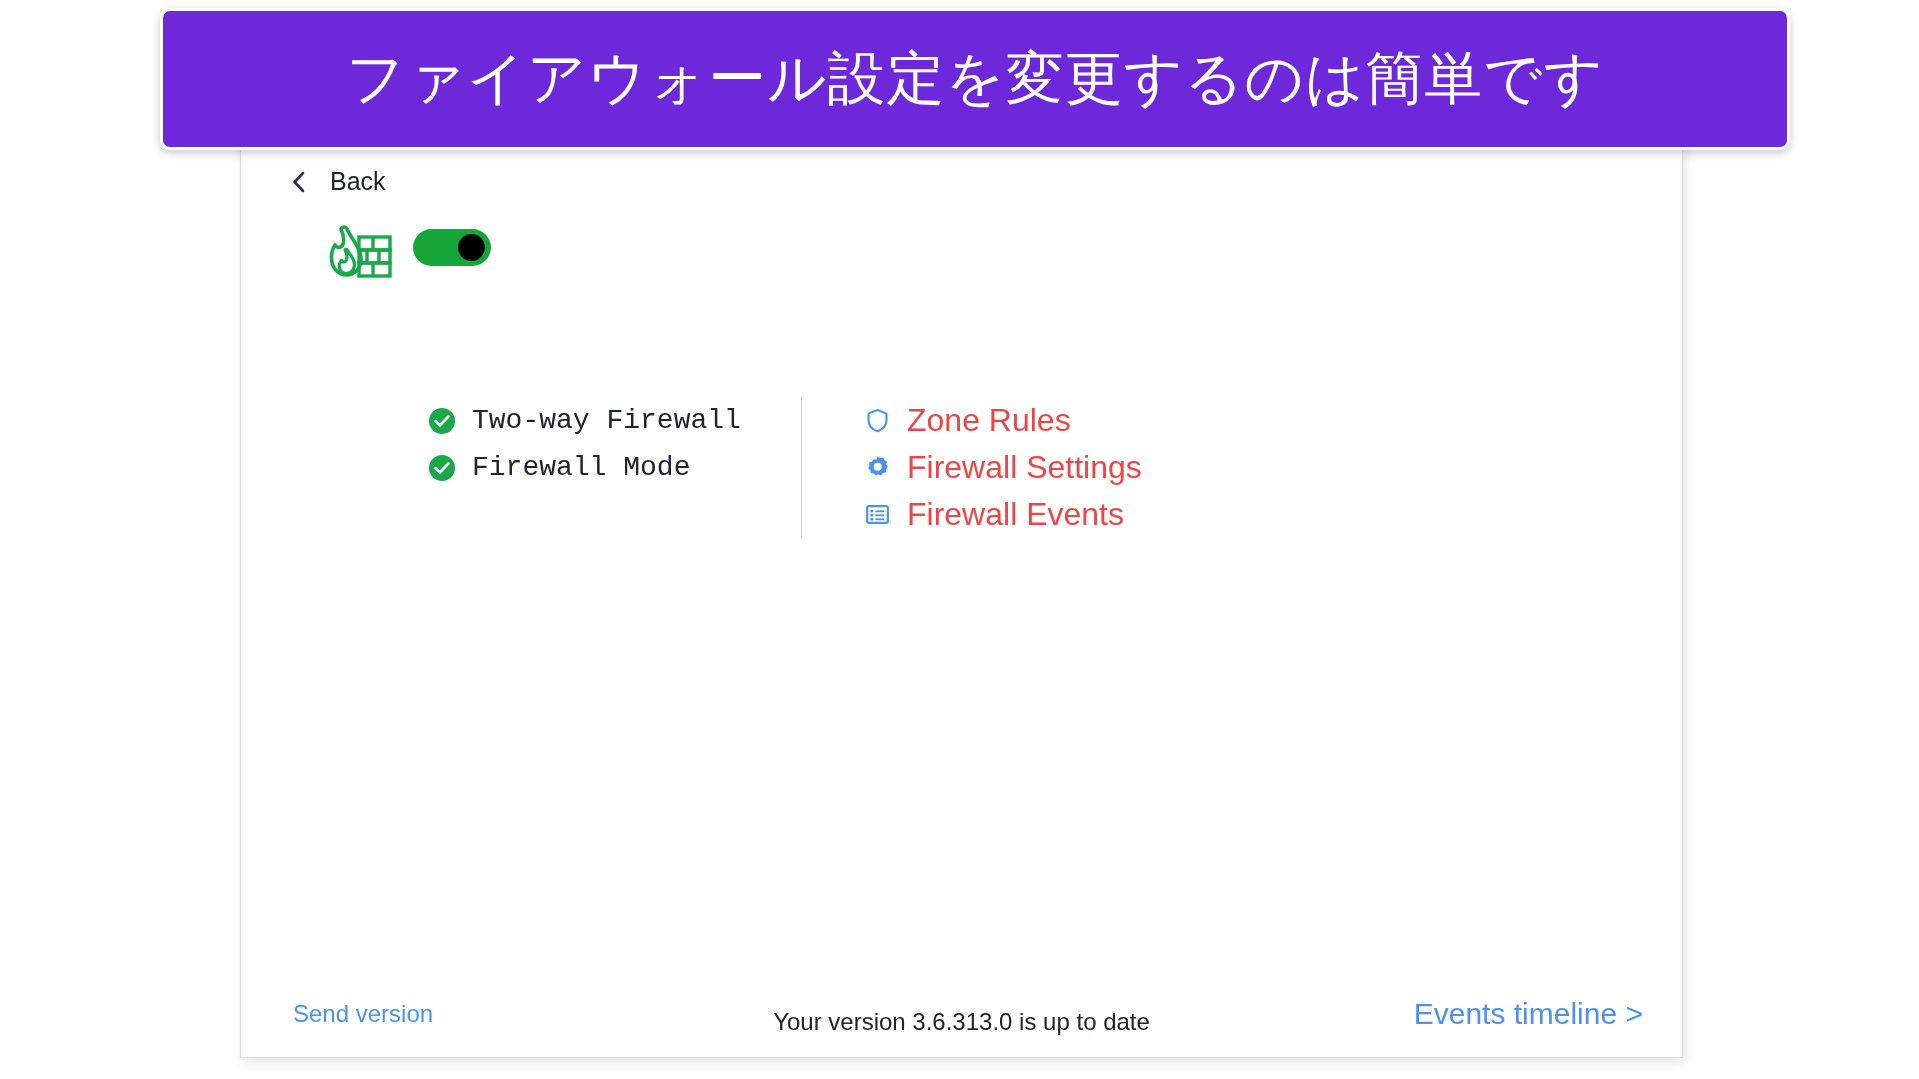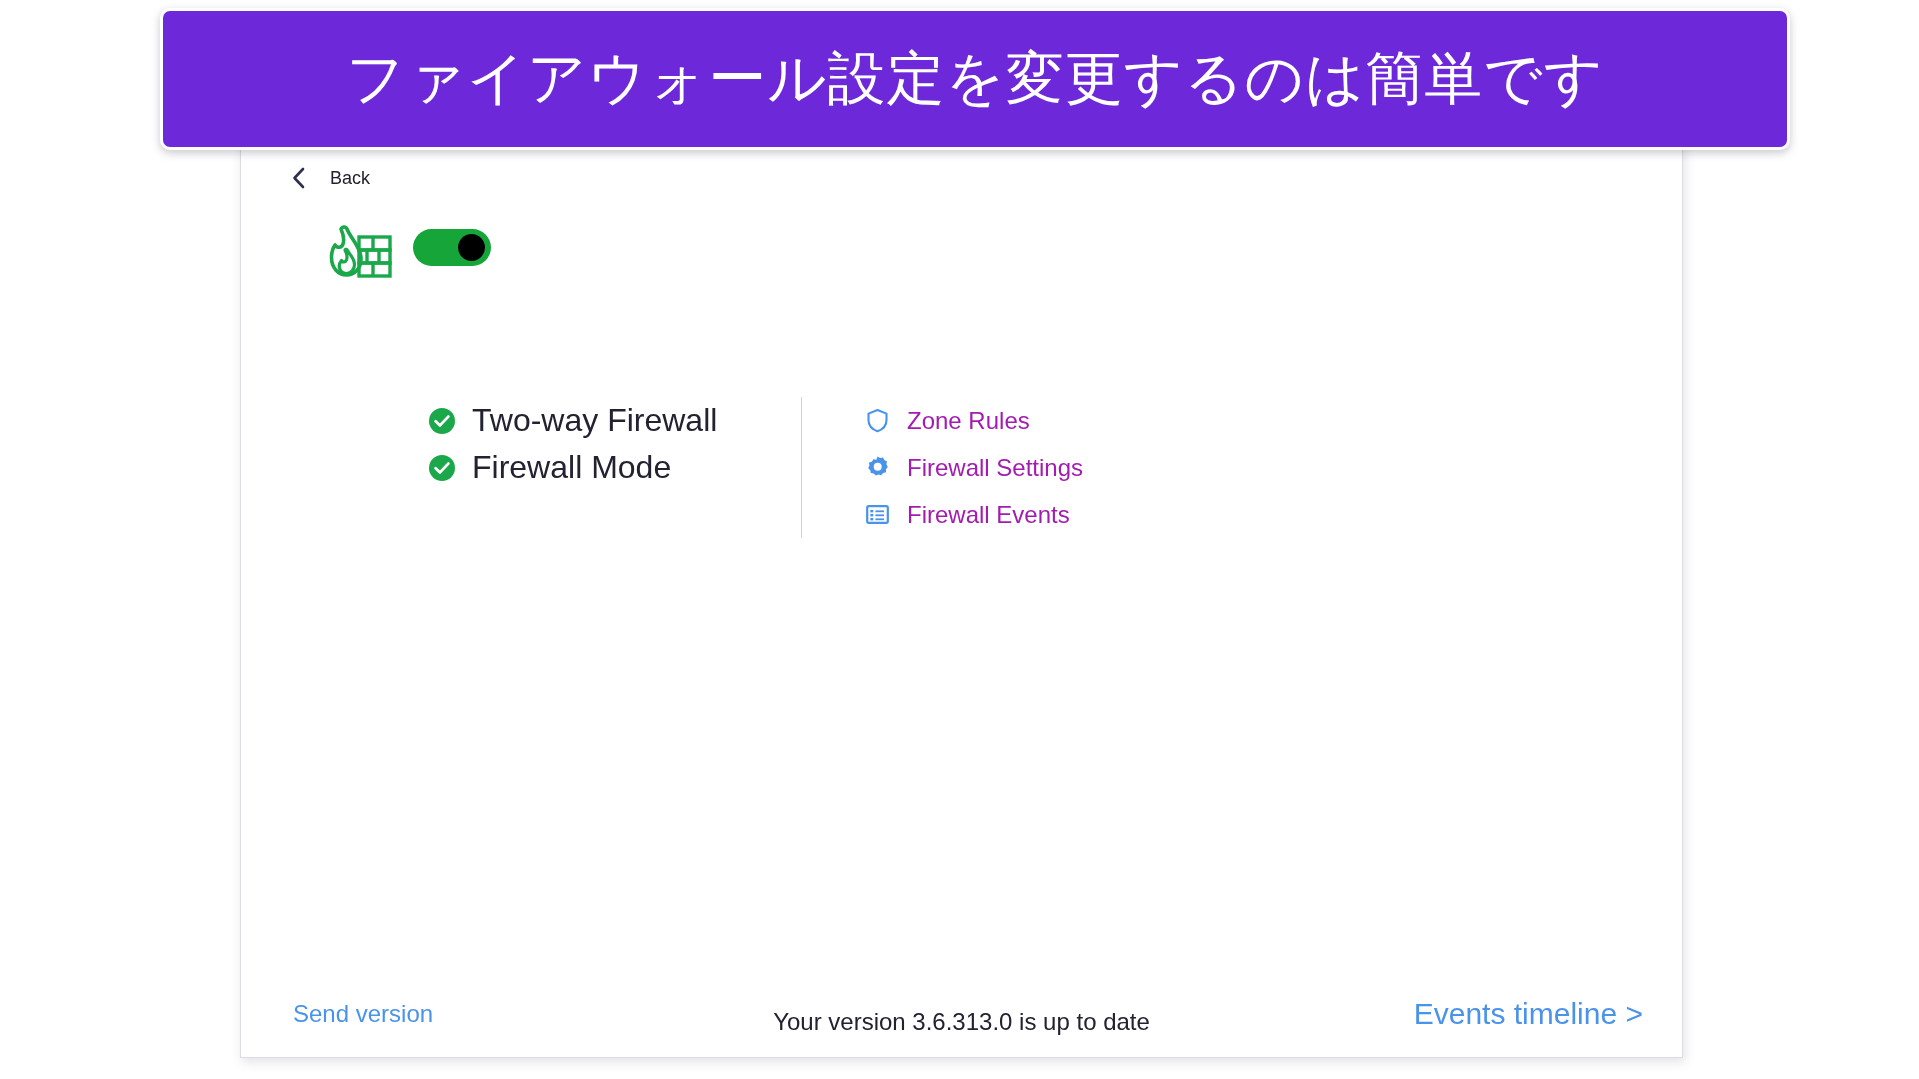--- a/index.html
+++ b/index.html
@@ -66,21 +66,21 @@
     gap: 23px;
     cursor: pointer;
   }
   #back-chevron {
     display: block;
     width: 16px;
     height: 22px;
     color: #2e2e4f;
   }
   #back-label {
-    font-size: 18px;
+    font-size: 25px;
     color: #222230;
   }
 
   
   #header-row {
     position: absolute;
     left: 70px;
     top: 90px;
     right: 70px;
     display: flex;
@@ -174,41 +174,42 @@
     height: 47px;
     gap: 17px;
   }
   .check-icon {
     width: 26px;
     height: 26px;
     flex: none;
     display: block;
   }
   .feature-label {
-    font-size: 32px;
+    font-size: 28px;
     color: #222230;
+    font-family: Liberation Mono, monospace;
   }
 
   .link-row {
     display: flex;
     align-items: center;
     height: 47px;
     gap: 17px;
     cursor: pointer;
   }
   .link-icon {
     width: 25px;
     height: 25px;
     flex: none;
     display: block;
     color: #4a93ea;
   }
   .link-label {
-    font-size: 24px;
-    color: #a21caf;
+    font-size: 32px;
+    color: #ef4444;
   }
 
   
   #footer {
     position: absolute;
     left: 0;
     right: 0;
     bottom: 22px;
     height: 42px;
     display: flex;

